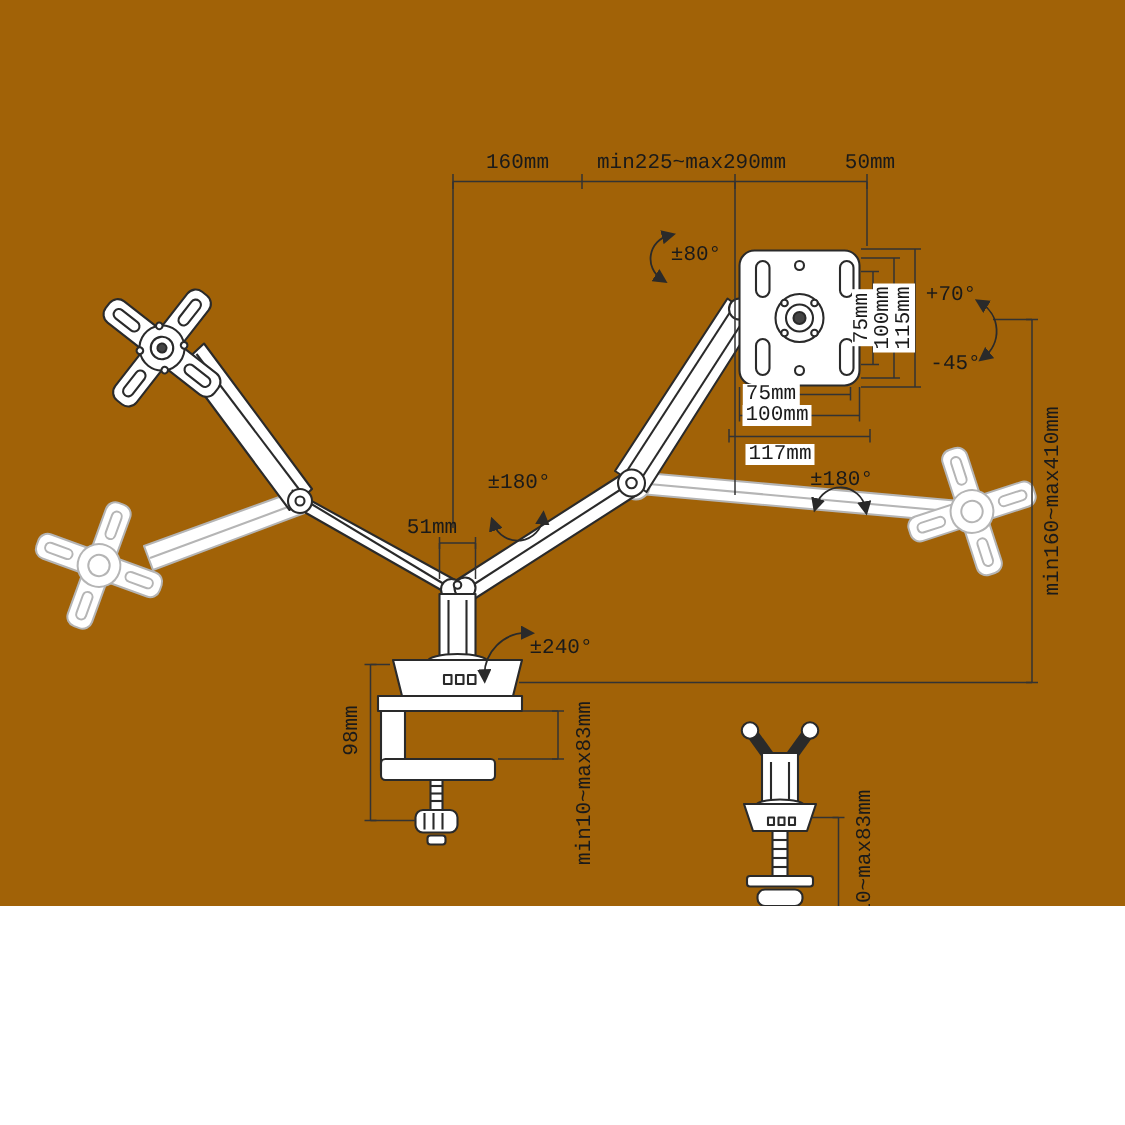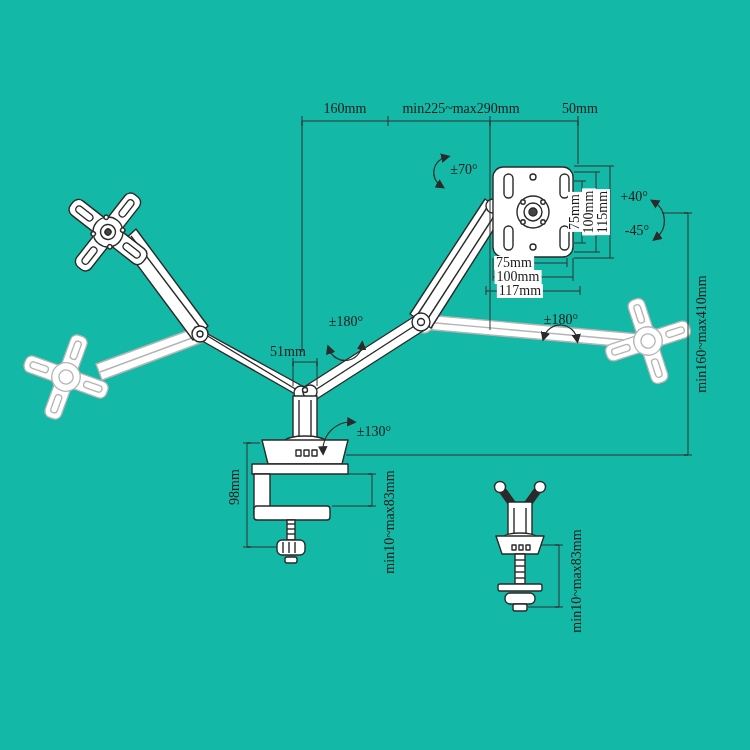--- a/index.html
+++ b/index.html
@@ -1,17 +1,17 @@
 <!DOCTYPE html>
 <html><head>
 <meta charset="utf-8">
 <style>
   html,body{margin:0;padding:0;background:#fff;}
-  .stage{position:relative;width:750px;height:750px;background:#14b8a6;overflow:hidden;
-         font-family:Liberation Serif, serif;}
+  .stage{position:relative;width:750px;height:604px;background:#a16207;overflow:hidden;
+         font-family:Liberation Mono, monospace;}
   .stage svg{position:absolute;left:0;top:0;}
   .lbl{position:absolute;font-size:14px;color:#1a1a1a;white-space:nowrap;line-height:1;
        transform:translate(-50%,-50%);}
   .lbl.v{transform:translate(-50%,-50%) rotate(-90deg);}
   .lbl.bg{background:#fff;padding:0 2px;}
 </style>
 </head>
 <body>
 
 <div class="stage">
@@ -207,31 +207,31 @@
       <path d="M 329 349 A 17 17 0 0 0 362 345" marker-start="url(#arw)" marker-end="url(#arw)"></path>
       <path d="M 544 337 A 17 17 0 0 1 577 339" marker-start="url(#arw)" marker-end="url(#arw)"></path>
       <path d="M 352 422 A 28 28 0 0 0 323 451" marker-start="url(#arw)" marker-end="url(#arw)"></path>
       <path d="M 654 202 A 22 22 0 0 1 656 238" marker-start="url(#arw)" marker-end="url(#arw)"></path>
     </g>
   </svg>
 
   <span class="lbl" style="left:345px;top:109px">160mm</span>
   <span class="lbl" style="left:461px;top:109px">min225~max290mm</span>
   <span class="lbl" style="left:580px;top:109px">50mm</span>
-  <span class="lbl" style="left:464px;top:170px">±70°</span>
+  <span class="lbl" style="left:464px;top:170px">±80°</span>
   <span class="lbl v bg" style="left:575px;top:212px">75mm</span>
   <span class="lbl v bg" style="left:589px;top:212px">100mm</span>
   <span class="lbl v bg" style="left:603px;top:212px">115mm</span>
-  <span class="lbl" style="left:634px;top:197px">+40°</span>
-  <span class="lbl" style="left:637px;top:231px">-45°</span>
+  <span class="lbl" style="left:634px;top:197px">+70°</span>
+  <span class="lbl" style="left:637px;top:243px">-45°</span>
   <span class="lbl bg" style="left:514px;top:263px">75mm</span>
   <span class="lbl bg" style="left:518px;top:277px">100mm</span>
-  <span class="lbl bg" style="left:520px;top:291px">117mm</span>
+  <span class="lbl bg" style="left:520px;top:303px">117mm</span>
   <span class="lbl v" style="left:702px;top:334px">min160~max410mm</span>
   <span class="lbl" style="left:346px;top:322px">±180°</span>
   <span class="lbl" style="left:561px;top:320px">±180°</span>
   <span class="lbl" style="left:288px;top:352px">51mm</span>
-  <span class="lbl" style="left:374px;top:432px">±130°</span>
+  <span class="lbl" style="left:374px;top:432px">±240°</span>
   <span class="lbl v" style="left:235px;top:487px">98mm</span>
   <span class="lbl v" style="left:390px;top:522px">min10~max83mm</span>
   <span class="lbl v" style="left:577px;top:581px">min10~max83mm</span>
 
 </div>
 
 </body></html>

